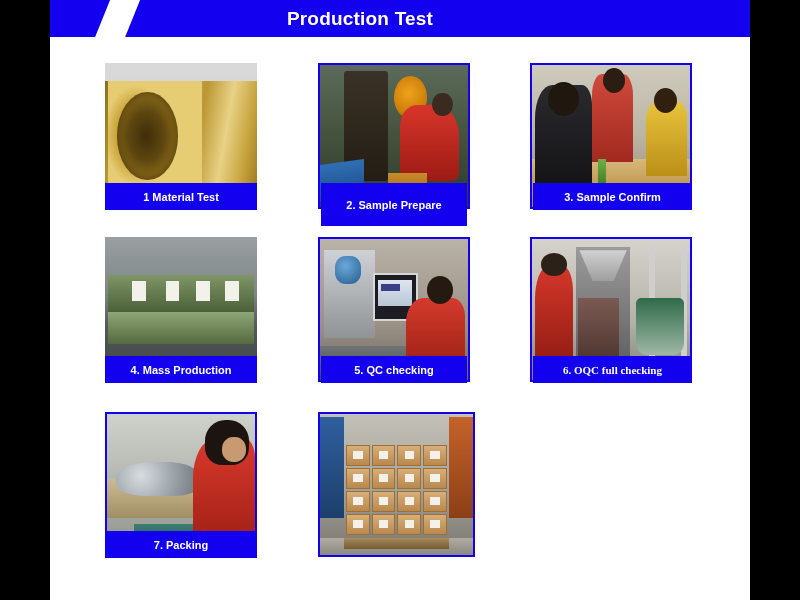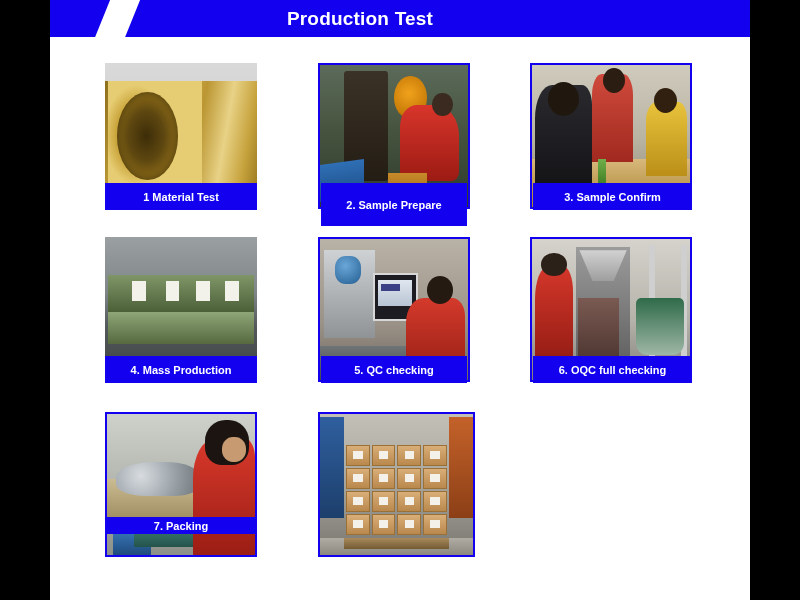--- a/index.html
+++ b/index.html
@@ -562,33 +562,33 @@
           <div class="rig"></div>
           <div class="hopper"></div>
           <div class="cabinet"></div>
           <div class="frame-l"></div>
           <div class="frame-r"></div>
           <div class="sieve"></div>
           <div class="man"></div>
           <div class="head"></div>
         </div>
       </div>
-      <div class="step-label" style="left: 483px; top: 319px; width: 159px; height: 27px;">6. OQC full checking</div>
+      <div class="step-label" style="left: 483px; top: 319px; width: 159px; height: 27px; font-family: Liberation Serif, serif;">6. OQC full checking</div>
       <div class="step-photo bordered" style="left: 55px; top: 375px; width: 152px; height: 145px; position: absolute;">
         <div class="photo-art art-packing">
           <div class="bench"></div>
           <div class="parts"></div>
           <div class="tub"></div>
           <div class="sealer"></div>
           <div class="woman"></div>
           <div class="hair"></div>
           <div class="face"></div>
         </div>
       </div>
-      <div class="step-label" style="left: 55px; top: 480px; width: 152px; height: 17px;">7. Packing</div>
+      <div class="step-label" style="left: 55px; top: 494px; width: 152px; height: 27px;">7. Packing</div>
       <div class="step-photo bordered" style="left: 268px; top: 375px; width: 157px; height: 145px; position: absolute;">
         <div class="photo-art art-warehouse">
           <div class="rack-l"></div>
           <div class="rack-r"></div>
           <div class="floor"></div>
           <div class="pallet"></div>
           <div class="stack">
             <div class="box"></div>
             <div class="box"></div>
             <div class="box"></div>

